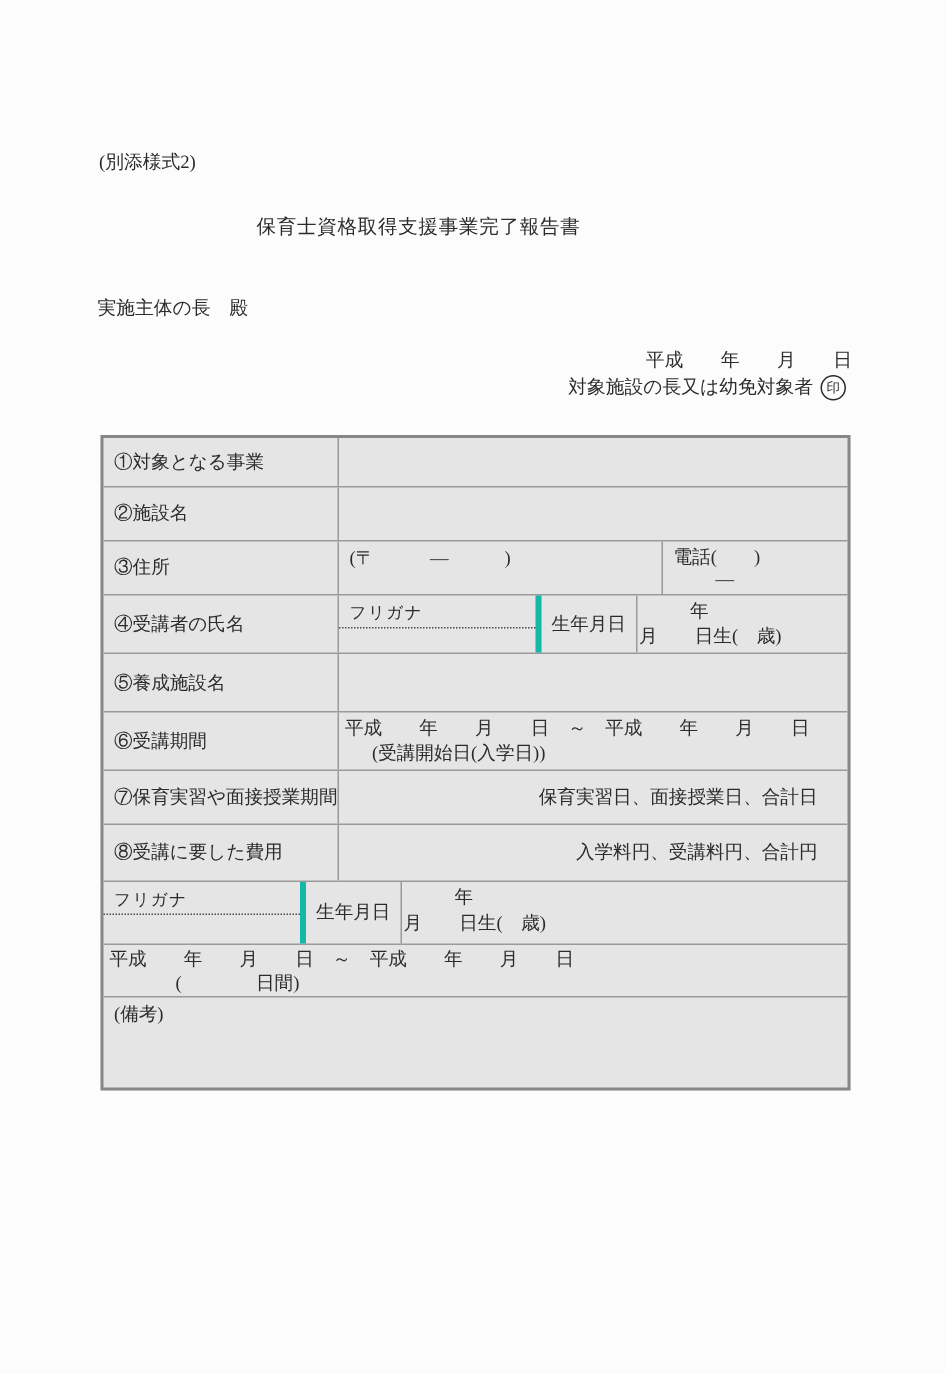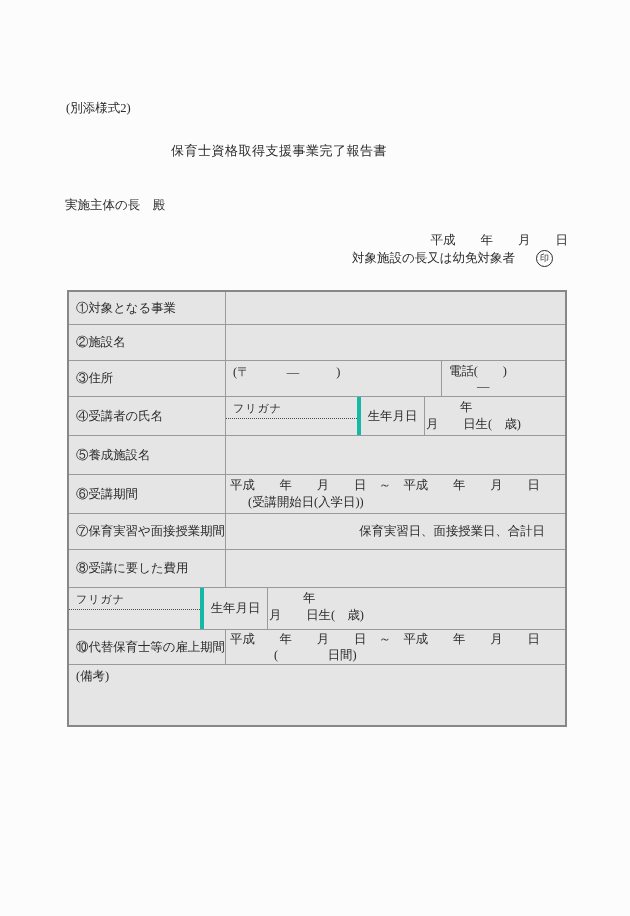--- a/index.html
+++ b/index.html
@@ -9,21 +9,21 @@
     font-family:"Liberation Serif","DejaVu Serif",serif;
     color:#2b2b2b;
     position:relative;
     overflow:hidden;
   }
   .abs{position:absolute;}
   .form-note{left:66px;top:84px;font-size:12.5px;margin-top:16px;}
   .title{left:0;top:142px;width:558px;text-align:center;font-size:13px;letter-spacing:.5px;}
   .addressee{left:65px;top:197px;font-size:12.5px;}
   .date-line{right:62px;top:232px;font-size:12.5px;}
-  .signer-line{right:77px;top:250px;font-size:12.5px;display:flex;align-items:center;gap:21px;justify-content:flex-end;}
+  .signer-line{right:66px;top:250px;font-size:12.5px;display:flex;align-items:center;gap:5px;justify-content:flex-end;}
   .seal{
     display:inline-flex;width:15px;height:15px;border:1px solid #2b2b2b;border-radius:50%;
     align-items:center;justify-content:center;font-size:9px;line-height:1;flex:0 0 auto;
   }
   .form-table{
     left:67px;top:290px;width:500px;
     border:2px solid #878787;
     background:#e5e5e5;
     box-sizing:border-box;
     font-size:12.4px;
@@ -132,40 +132,45 @@
       <div class="content parts">
         <span>保育実習</span>
         <span>日、面接授業</span>
         <span>日、合計</span>
         <span>日</span>
       </div>
     </div>
 
     <div class="row" style="height:38px">
       <div class="label">⑧受講に要した費用</div>
+      <div class="content parts">
+        <span>入学料</span>
+        <span>円、受講料</span>
+        <span>円、合計</span>
+        <span>円</span>
+      </div>
     </div>
 
     <div class="row" style="height:42px">
       <div class="content split">
         <div class="cell furi">
           <div class="flabel">フリガナ</div>
           <div class="dotline"></div>
         </div>
         <div class="cell bl">
           <span>生年月日</span>
         </div>
         <div class="cell bv">
           <div class="by">年</div>
           <div class="br">月　　日生(　歳)</div>
         </div>
       </div>
     </div>
 
     <div class="row" style="height:35px">
-      <div class="label">⑩代替保育士等の雇上期間</div>
       <div class="content period" style="line-height:16px;padding-top:1px">
         <div>平成　　年　　月　　日　～　平成　　年　　月　　日</div>
         <div class="indent44">(　　　　日間)</div>
       </div>
     </div>
 
     <div class="row" style="height:60px">
       <div class="remarks">(備考)</div>
     </div>
 

